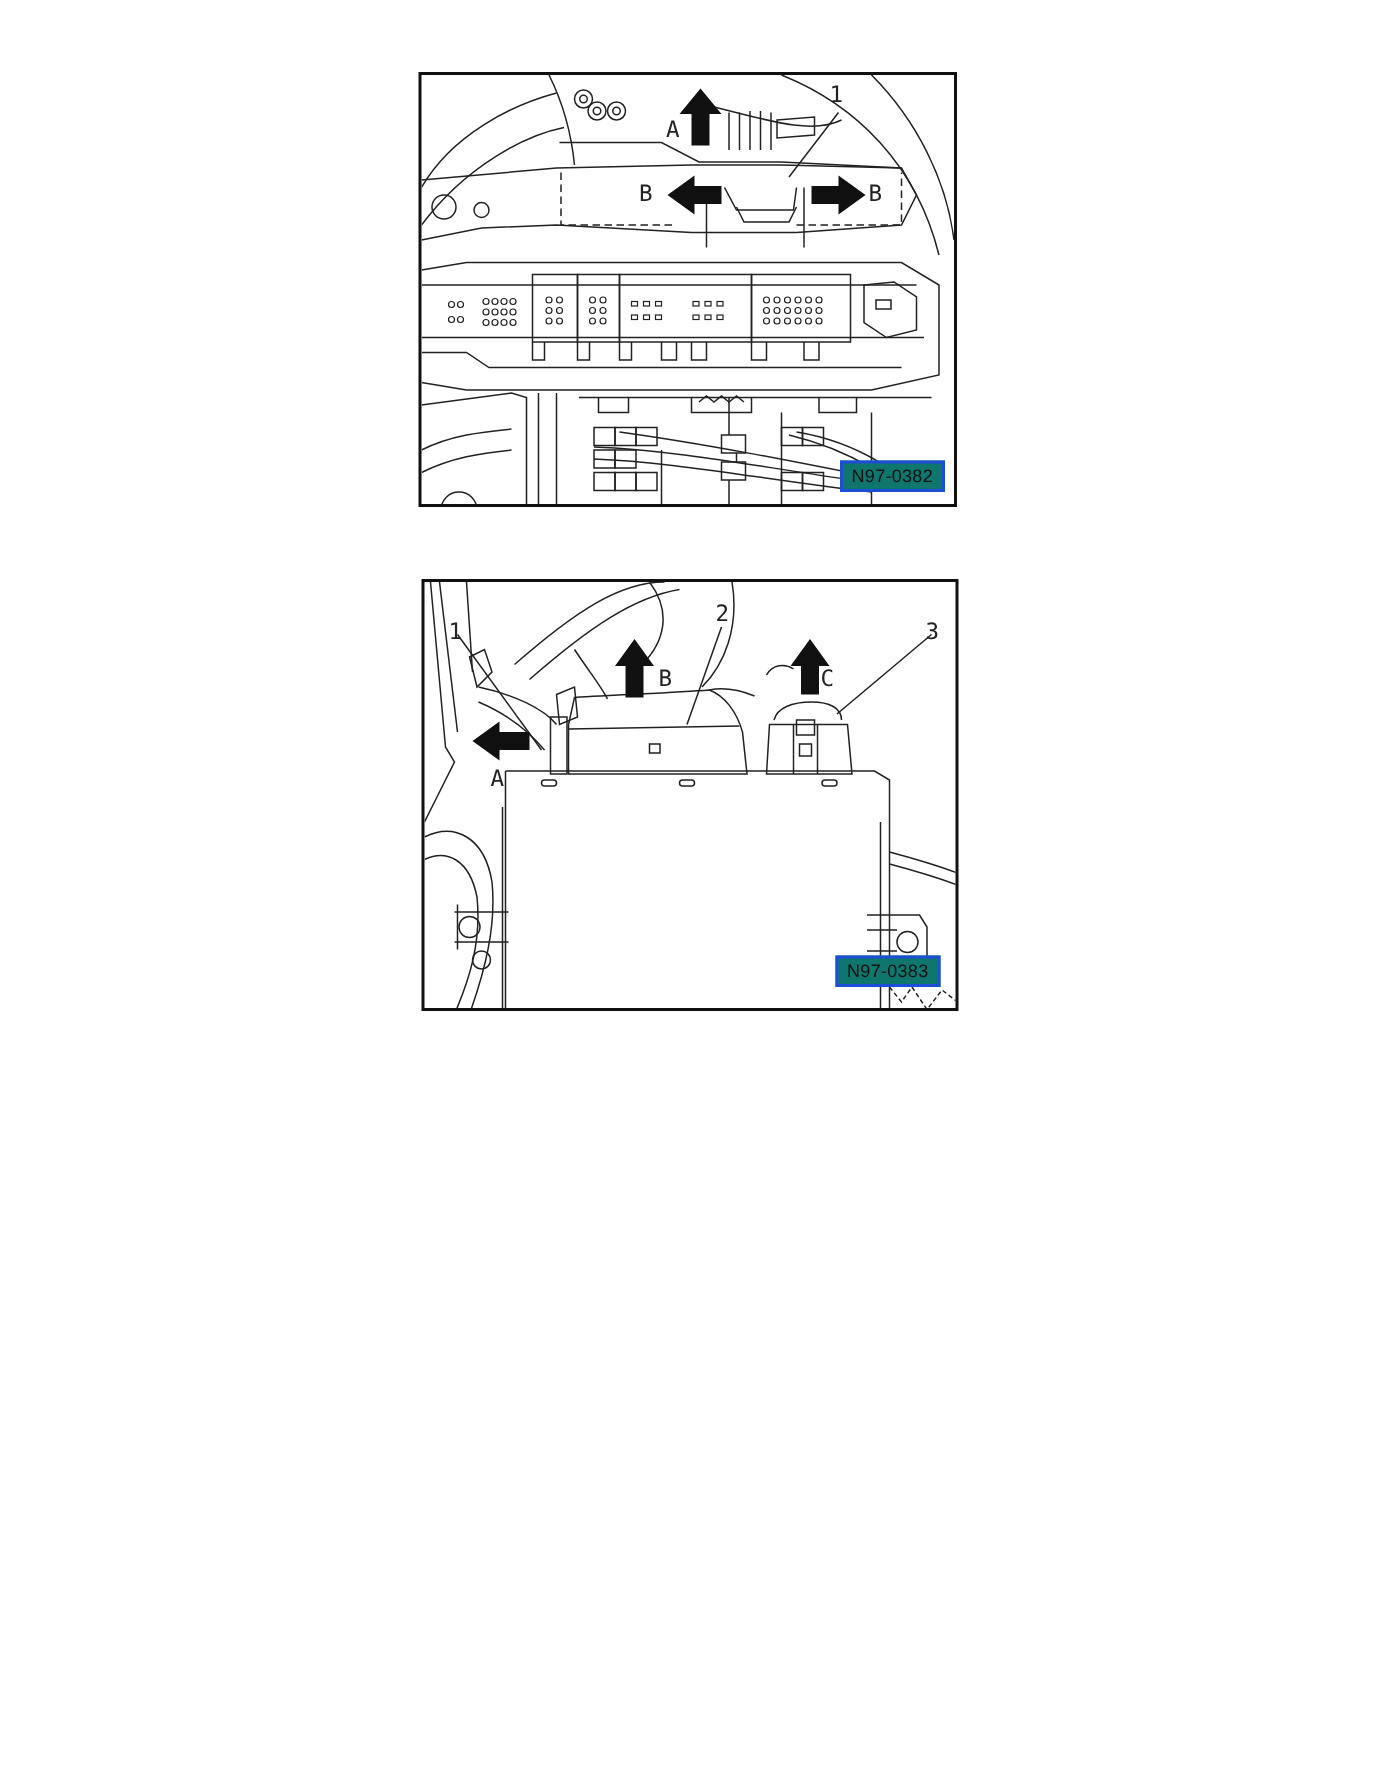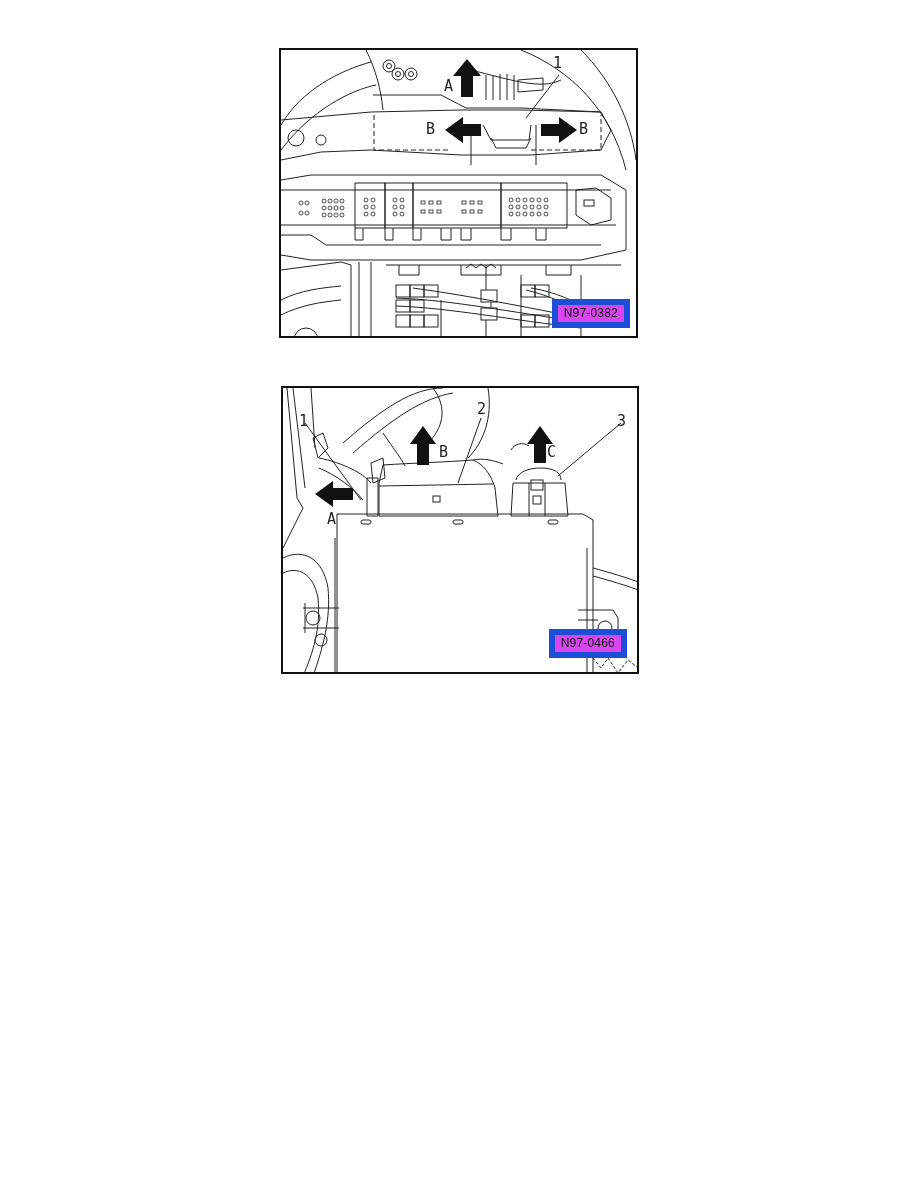--- a/index.html
+++ b/index.html
@@ -2,21 +2,21 @@
 <html><head>
 <meta charset="utf-8">
 <style>
   html, body { margin: 0; padding: 0; background: #ffffff; }
   body { width: 918px; height: 1188px; position: relative; overflow: hidden;
          font-family: "Liberation Sans", sans-serif; }
   .figure { position: absolute; background: #fff; border: 2px solid #111; box-sizing: border-box; overflow: hidden; }
   #fig1 { left: 279px; top: 48px; width: 359px; height: 290px; }
   #fig2 { left: 281px; top: 386px; width: 358px; height: 288px; }
   .figure svg { position: absolute; left: 0; top: 0; }
-  .fig-id { position: absolute; background: #d946ef; border: 6px solid #1d4ed8; font-family: "Liberation Sans", sans-serif;
+  .fig-id { position: absolute; background: #0f766e; border: 2px solid #1d4ed8; font-family: "Liberation Sans", sans-serif;
             font-size: 12px; color: #111; padding: 1px 6px; line-height: 15px; letter-spacing: 0.2px; }
   #fig1 .fig-id { right: 6px; bottom: 8px; }
   #fig2 .fig-id { right: 10px; bottom: 14px; }
   .callout { position: absolute; font-family: "DejaVu Sans Mono", monospace; font-size: 15px; color: #222; line-height: 15px; }
 </style>
 </head>
 <body>
 
 <div id="fig1" class="figure">
   <svg width="359" height="290" viewBox="0 0 359 290">
@@ -253,14 +253,14 @@
     </g>
   </svg>
 
   <span class="callout" style="left:16px; top:26px;">1</span>
   <span class="callout" style="left:194px; top:14px;">2</span>
   <span class="callout" style="left:334px; top:26px;">3</span>
   <span class="callout" style="left:44px; top:124px;">A</span>
   <span class="callout" style="left:156px; top:57px;">B</span>
   <span class="callout" style="left:264px; top:57px;">C</span>
 
-  <div class="fig-id">N97-0466</div>
+  <div class="fig-id">N97-0383</div>
 </div>
 
 </body></html>

